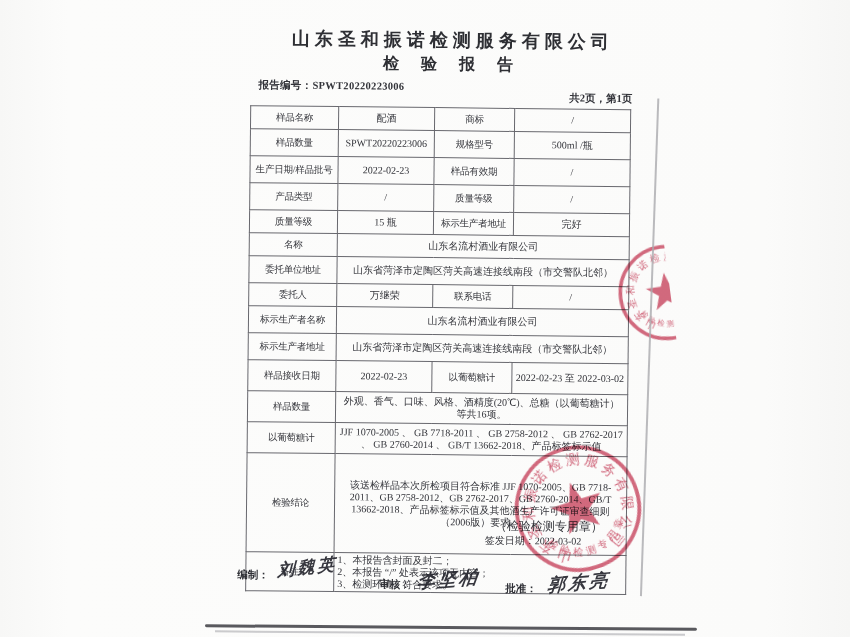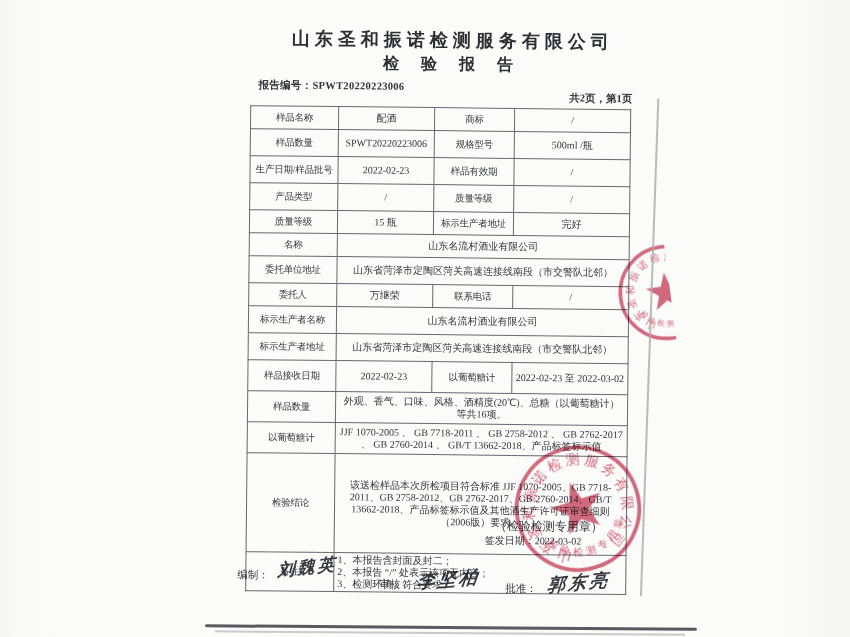--- a/index.html
+++ b/index.html
@@ -56,21 +56,21 @@
   tr.h26 td{height:24px;}
   tr.h30 td{height:28px;}
   tr.concl td{height:96px;}
   tr.remarks td{height:32px;}
   td.concl-cell{position:relative;vertical-align:top;text-align:left;padding:3px 5px;}
   .stamp-caption{position:absolute;left:160px;top:64px;font-size:12px;white-space:nowrap;}
   .issue-date{position:absolute;left:150px;top:79px;font-size:10px;white-space:nowrap;}
   .remark-line{display:block;text-align:left;}
   
   .sign-row{position:absolute;left:0;top:0;width:850px;height:0;}
-  .sign-label{font-size:10.5px;font-weight:normal;color:#2f3036;}
+  .sign-label{font-size:10.5px;font-weight:bold;color:#2f3036;}
   .sig{
     font-family:"DejaVu Sans", sans-serif;
     font-style:italic;font-weight:bold;
     color:#26272f;display:inline-block;opacity:.92;
     letter-spacing:3px;
   }
   .sign-prepared{position:absolute;left:240px;top:563px;}
   .sign-prepared .sig{font-size:17px;transform:rotate(-7deg) skewX(-8deg);margin-left:8px;position:relative;top:-6px;}
   .sign-reviewed{position:absolute;left:382px;top:570px;}
   .sign-reviewed .sig{font-size:18px;transform:rotate(-5deg) skewX(-12deg);margin-left:6px;position:relative;top:-3px;}

